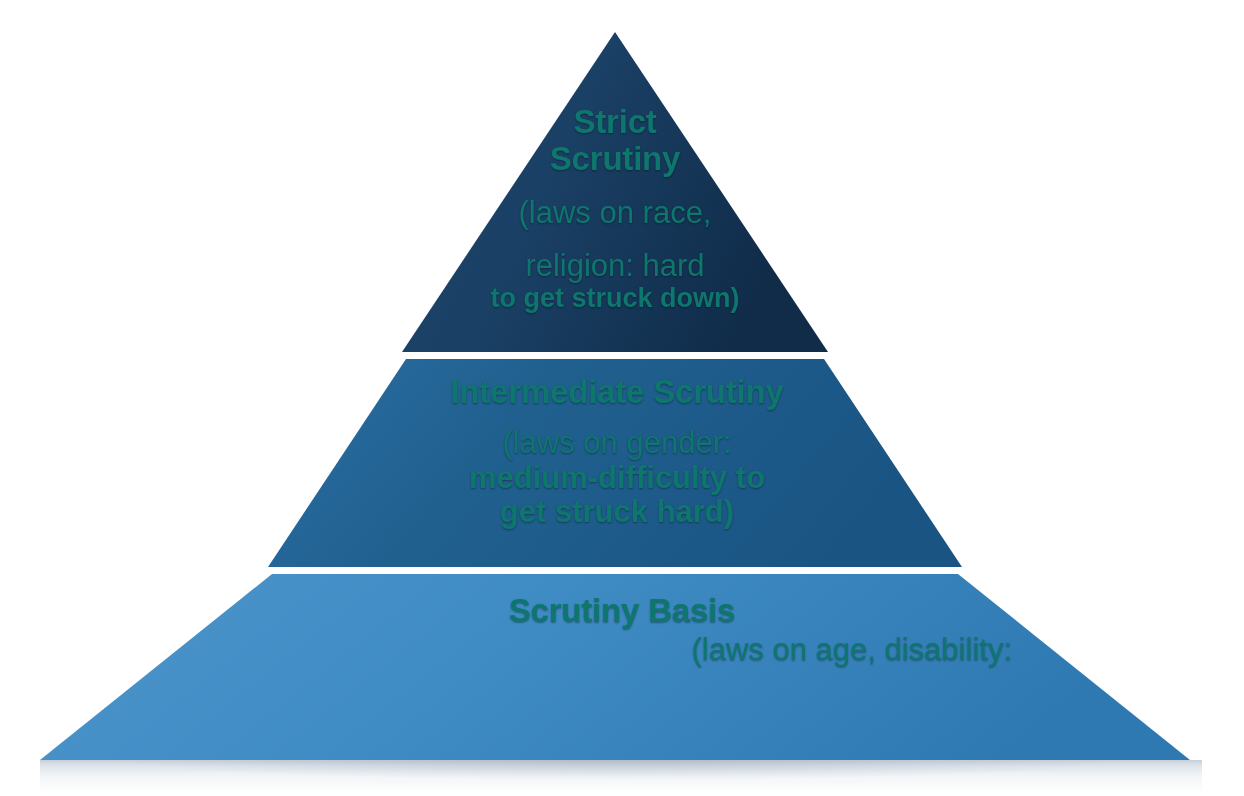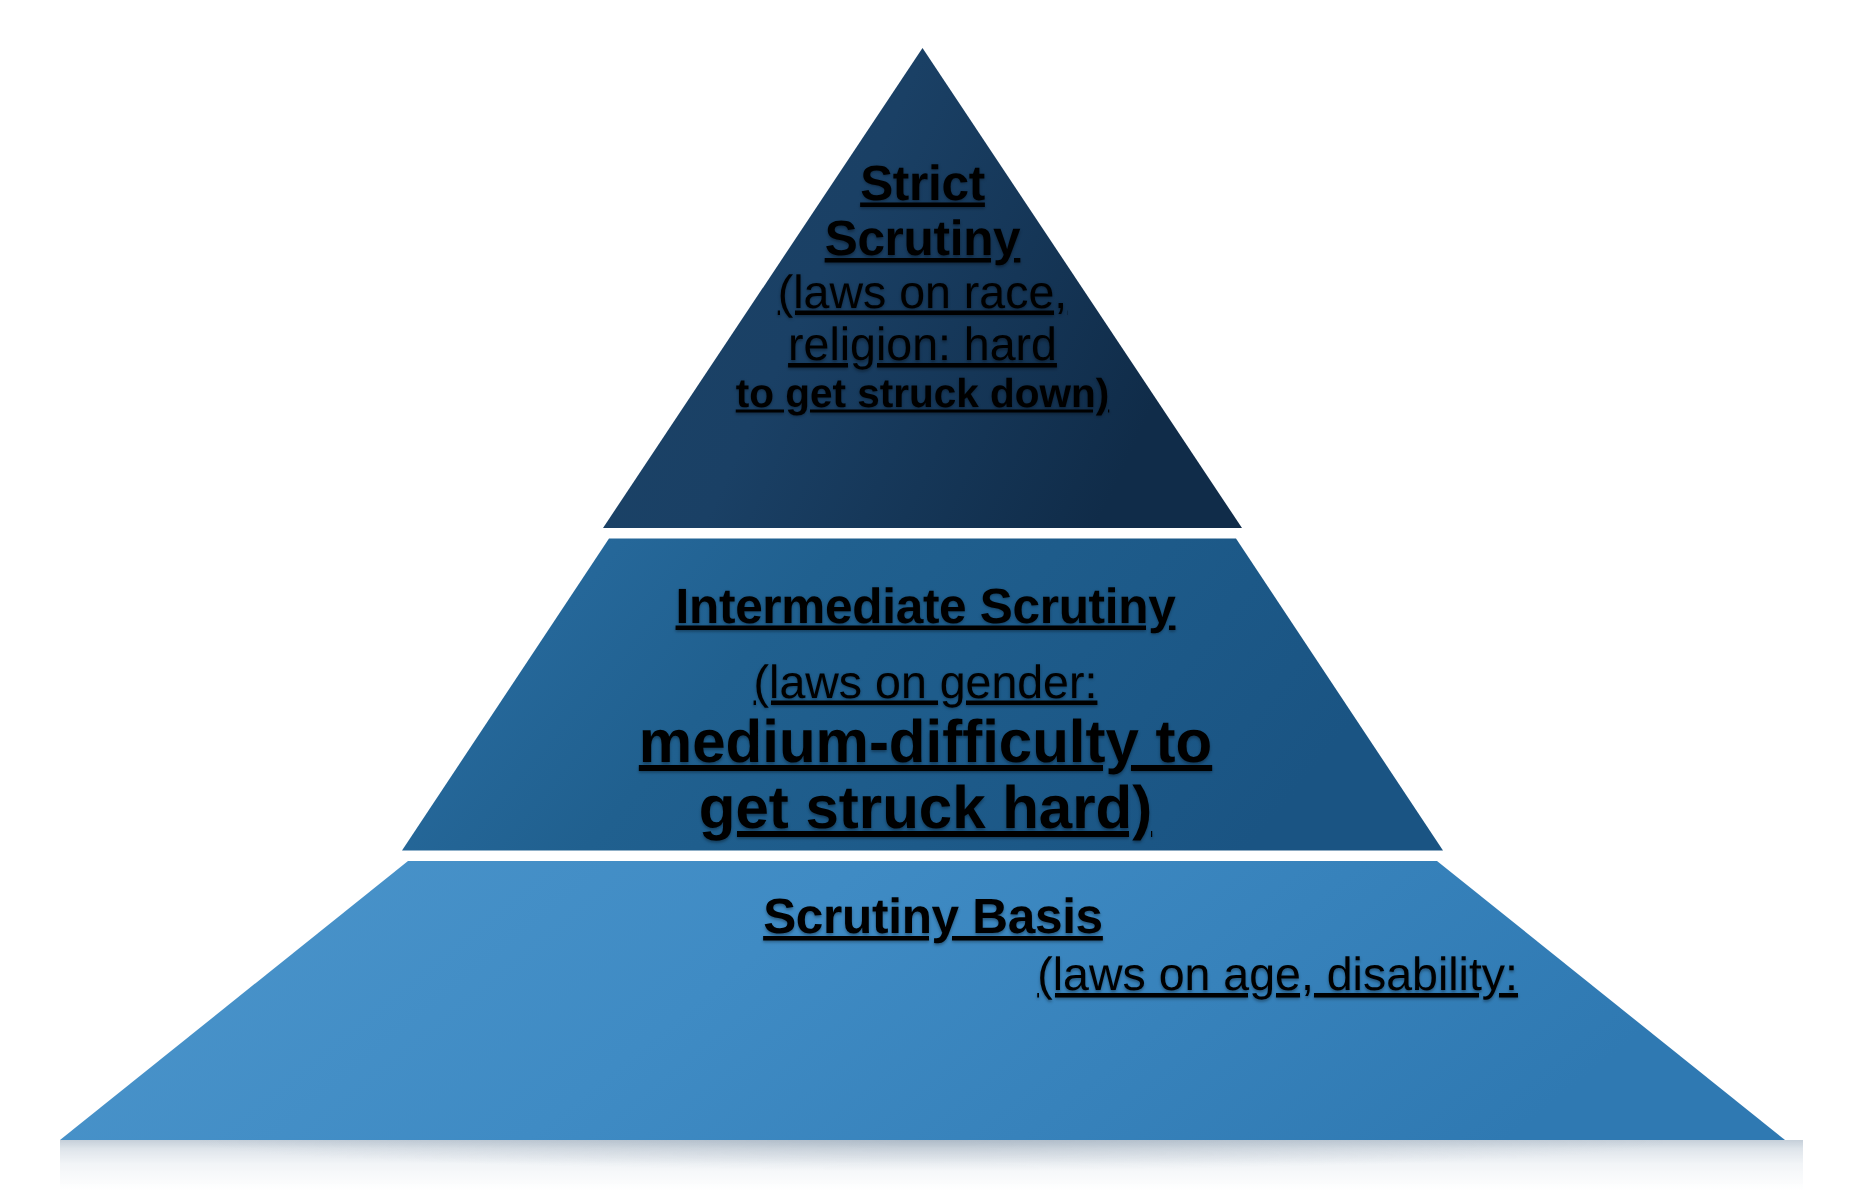--- a/index.html
+++ b/index.html
@@ -54,25 +54,24 @@
     left: 0;
     top: 0;
     width: 1244px;
     height: 796px;
   }
 
   
   .tier-text {
     position: absolute;
     text-align: center;
-    color: #000000;
+    color: #0f766e;
     text-shadow: 0 1px 2px rgba(0,0,0,0.35);
     line-height: 1.12;
     user-select: none;
-    text-decoration: underline;
   }
   .tier-title {
     font-weight: bold;
     display: block;
   }
   .tier-sub-light {
     font-weight: normal;
     display: block;
   }
   .tier-sub-bold {
@@ -80,32 +79,32 @@
     display: block;
   }
 
   
   #tier-top-text {
     left: 380px;
     top: 104px;
     width: 470px;
   }
   #tier-top-text .tier-title { font-size: 33px; letter-spacing: -0.2px; }
-  #tier-top-text .tier-sub-light { font-size: 31px; margin-top: 0; }
+  #tier-top-text .tier-sub-light { font-size: 31px; margin-top: 18px; }
   #tier-top-text .tier-sub-bold { font-size: 27px; }
 
   
   #tier-mid-text {
     left: 297px;
-    top: 386px;
+    top: 374px;
     width: 640px;
   }
   #tier-mid-text .tier-title { font-size: 33px; letter-spacing: -0.2px; }
   #tier-mid-text .tier-sub-light { font-size: 31px; margin-top: 15px; }
-  #tier-mid-text .tier-sub-bold { font-size: 40px; }
+  #tier-mid-text .tier-sub-bold { font-size: 31px; }
 
   
   #tier-bot-text {
     left: 232px;
     top: 593px;
     width: 780px;
   }
   #tier-bot-text .tier-title { font-size: 33px; letter-spacing: -0.2px; }
   #tier-bot-text .tier-sub-light { font-size: 31px; margin-top: 3px; text-align: right; }
   #tier-bot-text .tier-sub-bold { font-size: 31px; }

